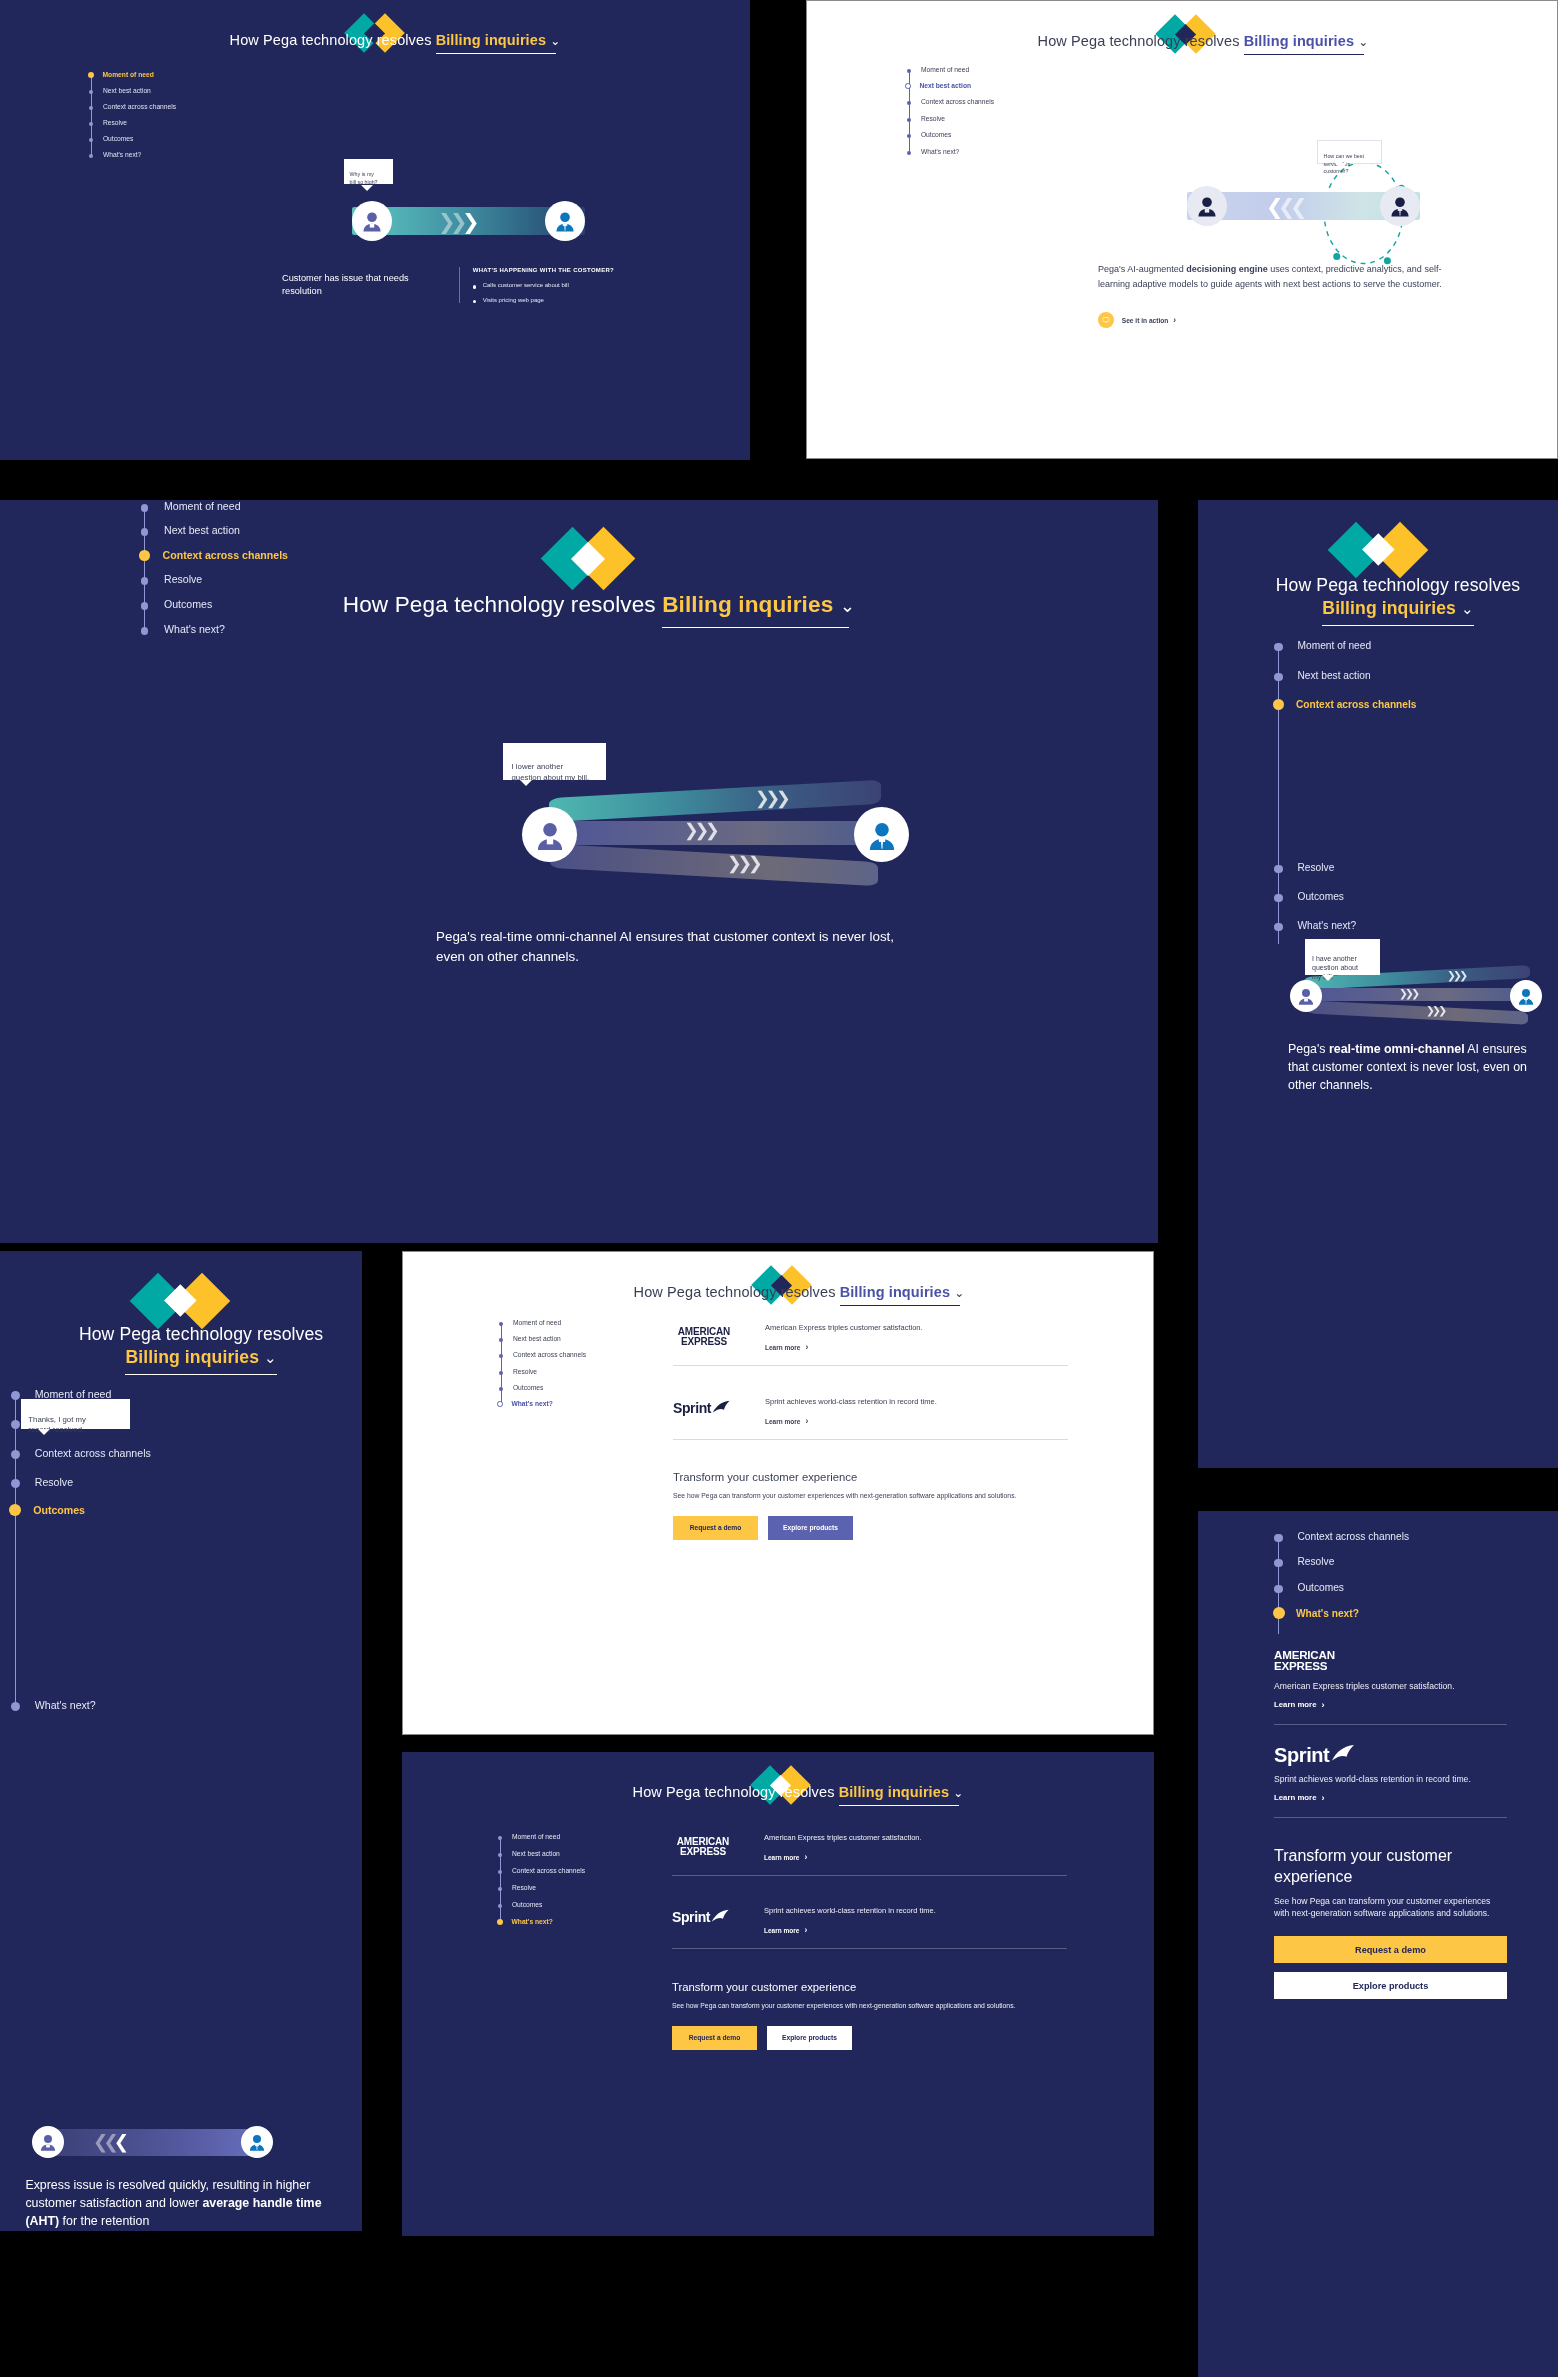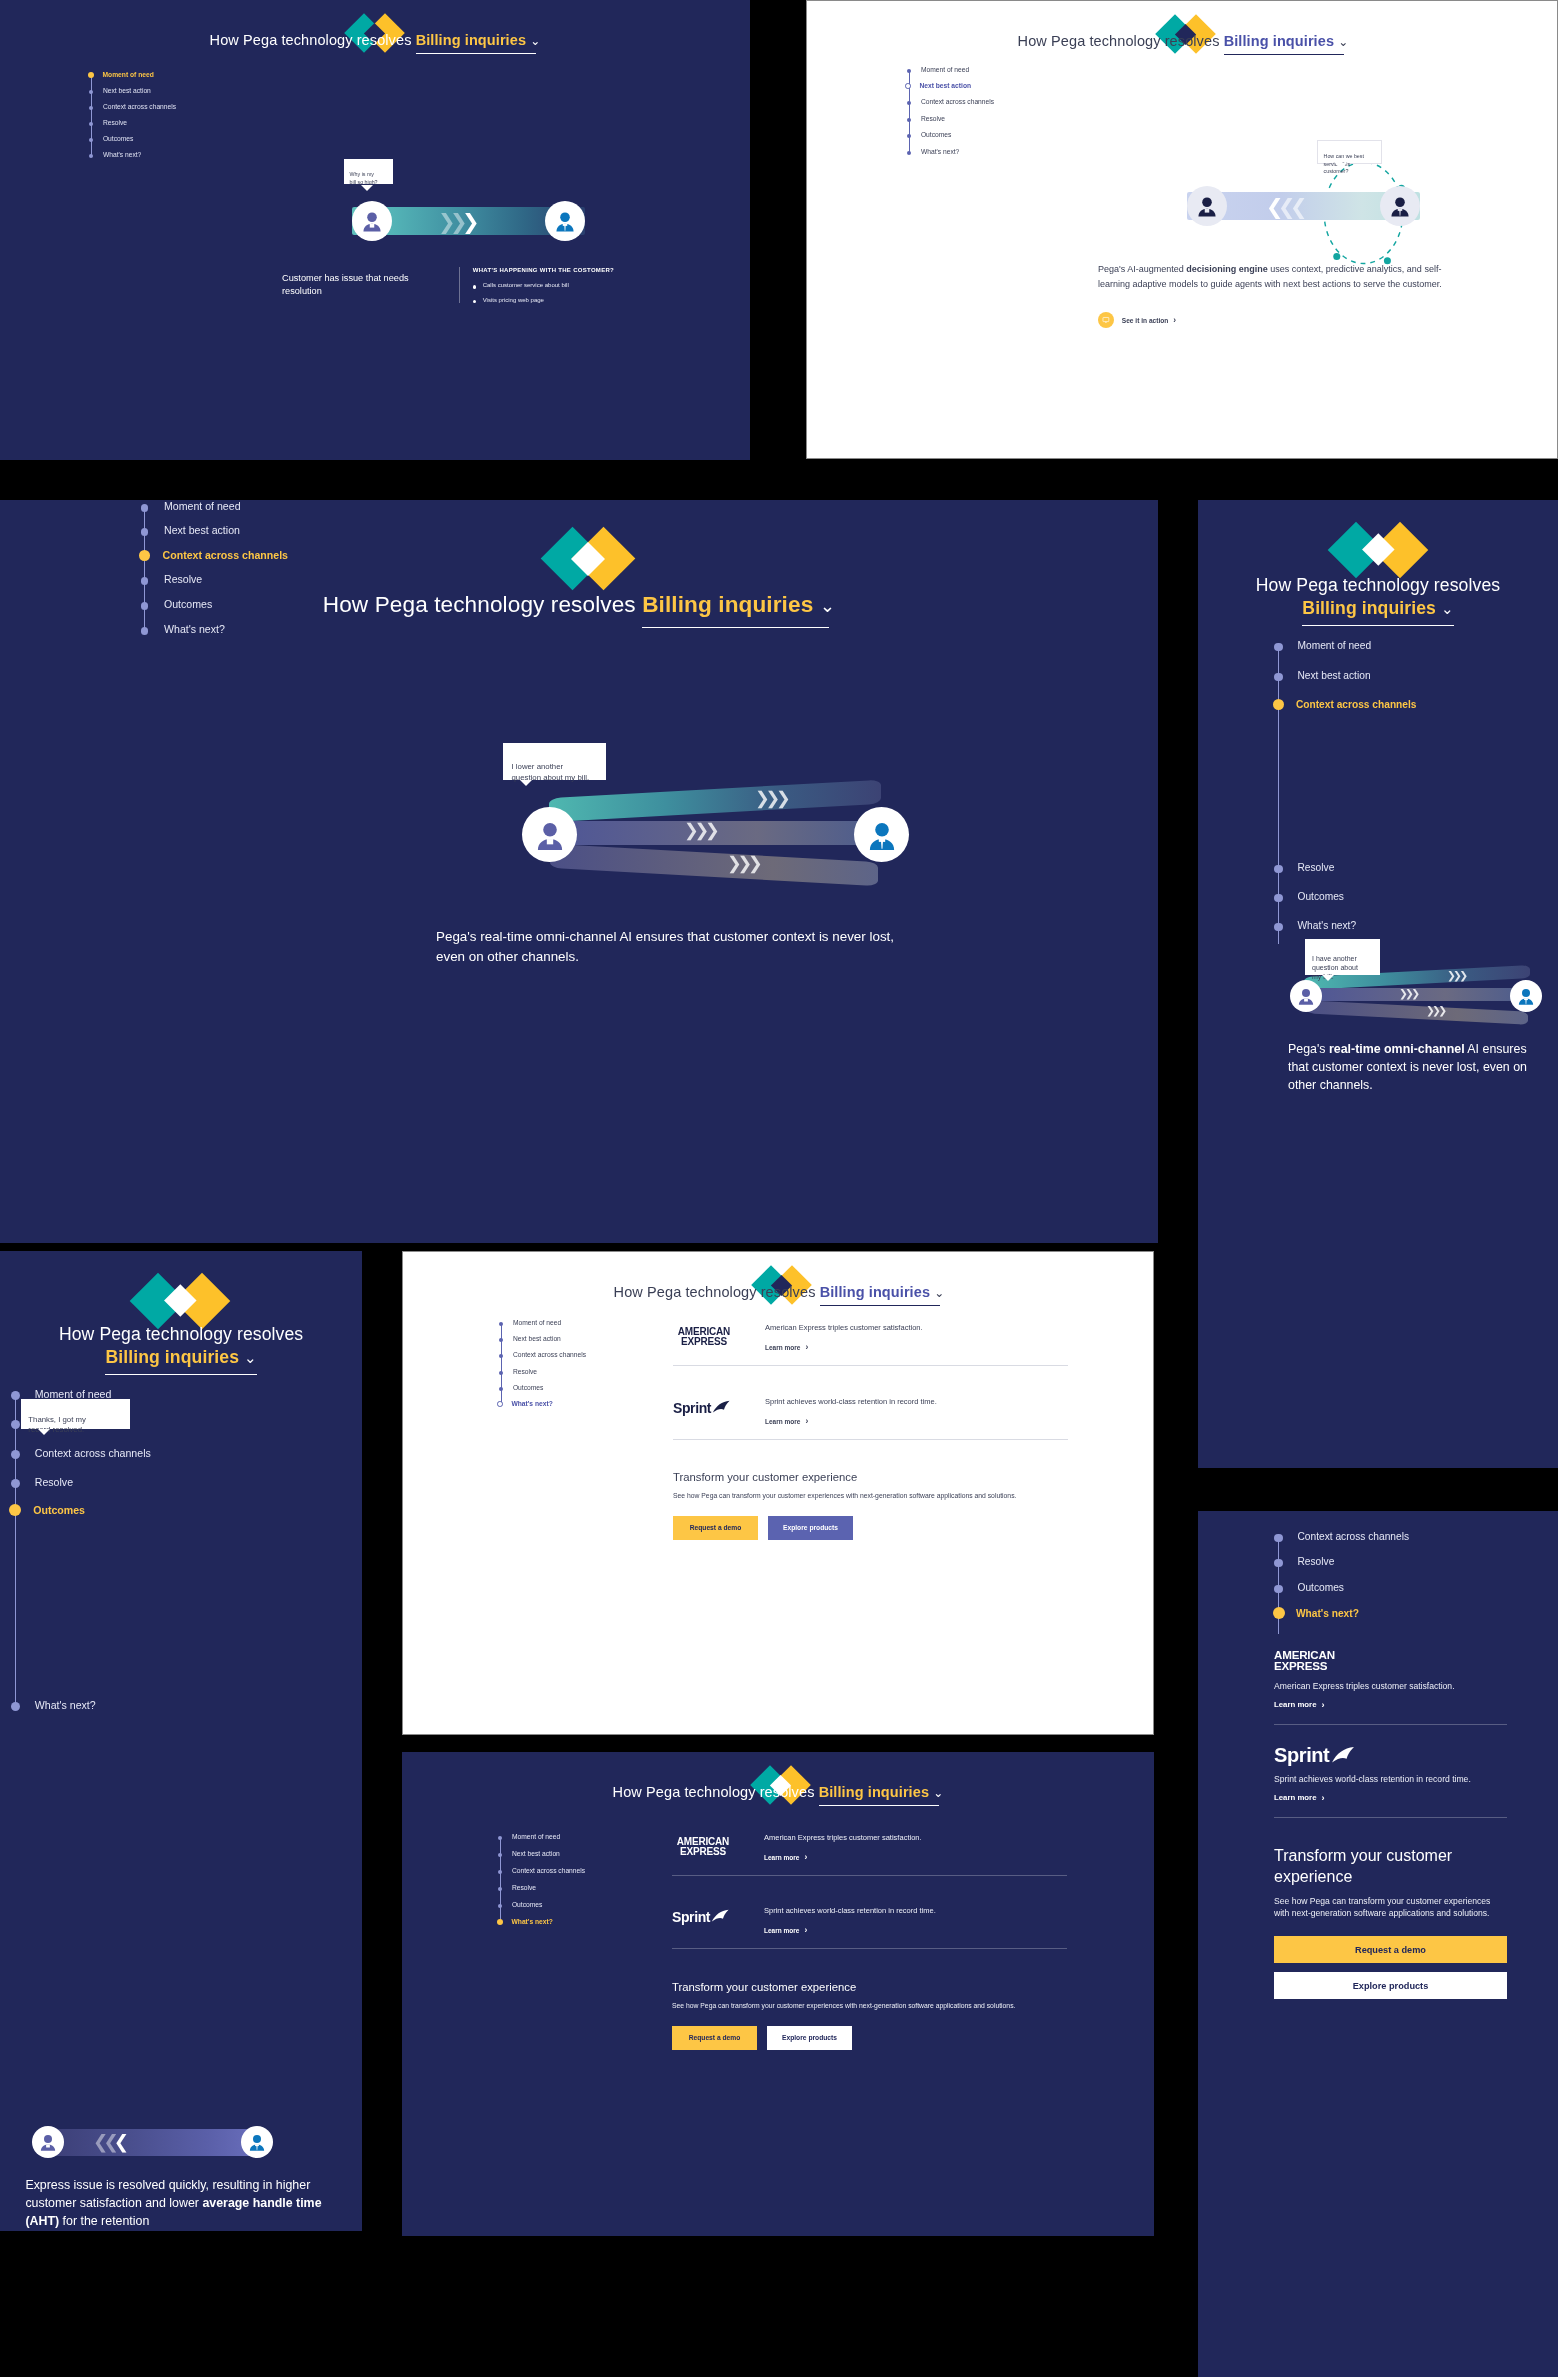--- a/index.html
+++ b/index.html
@@ -14,21 +14,21 @@
   .white { background:#fff; color:#2b2f52; border:0.7px solid #8a8a8a; }
 
   
   .logo { position:relative; display:block; }
   .logo .dm { position:absolute; top:0; transform:rotate(45deg); }
   .logo .teal { background:#00a9a4; left:0; }
   .logo .yellow { background:#fdc12a; right:0; }
   .logo .center { position:absolute; transform:rotate(45deg); }
 
   
-  .headline { text-align:center; font-weight:400; letter-spacing:0.1px; }
+  .headline { text-align:center; font-weight:400; letter-spacing:0.1px;margin-left:20px; }
   .headline .accent { font-weight:700; position:relative; display:inline-block; }
   .headline .accent .rule {
     position:absolute; left:0; right:-10px; bottom:-6.4px; height:1.4px;
   }
   .chev { display:inline-block; font-weight:400; }
 
   
   .timeline { position:relative; }
   .tl-line { position:absolute; width:0.7px; }
   .tl-item { position:relative; display:flex; align-items:flex-end; }
@@ -57,21 +57,21 @@
   
   .kicker { font-weight:700; letter-spacing:0.3px; }
   .divider { background:rgba(255,255,255,.25); height:0.7px; }
   .divider.lt { background:#d9dbe3; }
   .btn { display:inline-flex; align-items:center; justify-content:center; cursor:pointer; }
   .btn-y { background:#fdc645; color:#21275a; font-weight:700; }
   .btn-p { background:#5b63b0; color:#fff; font-weight:600; }
   .btn-w { background:#fff; color:#21275a; font-weight:700; }
   .lm { font-weight:700; display:inline-flex; align-items:center; gap:5px; }
   .amex { font-weight:900; line-height:.95; letter-spacing:-0.2px; text-align:center; }
-  .sprintwrap { display:flex; align-items:flex-end; gap:1.4px; }
+  .sprintwrap { display:flex; gap:1.4px; }
   .sprint { font-weight:700; letter-spacing:-0.4px; }
   ul.blt { list-style:none; }
   ul.blt li { position:relative; }
   ul.blt li:before {
     content:""; position:absolute; left:0; top:.55em;
     width:3.5px; height:3.5px; border-radius:50%; background:#fff;
   }
 </style>
 </head>
 <body>

